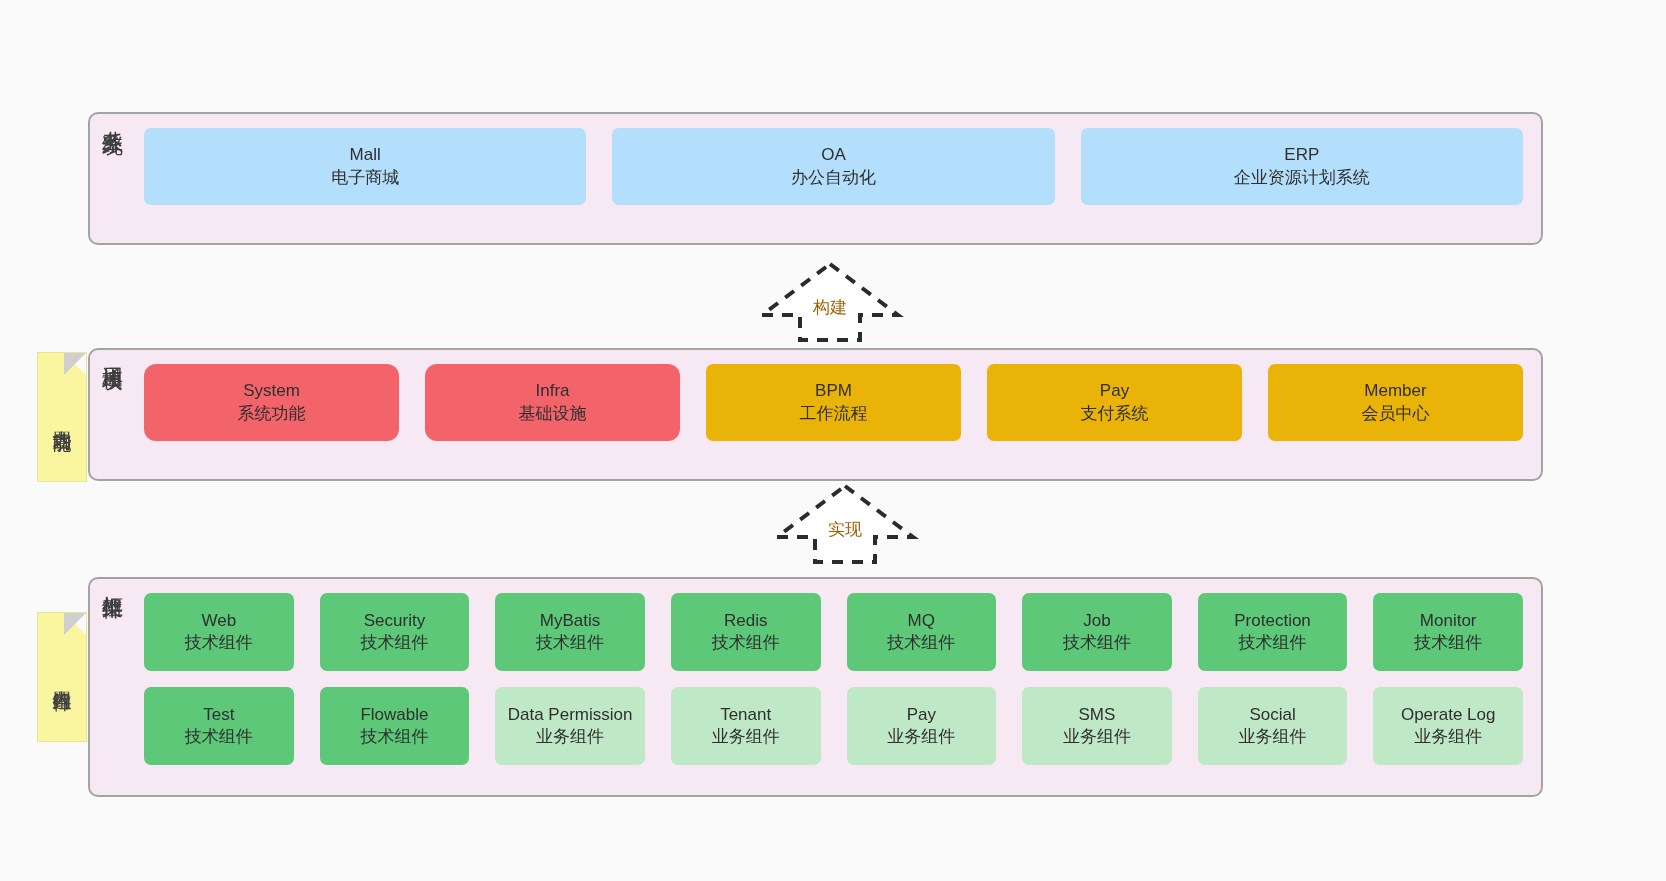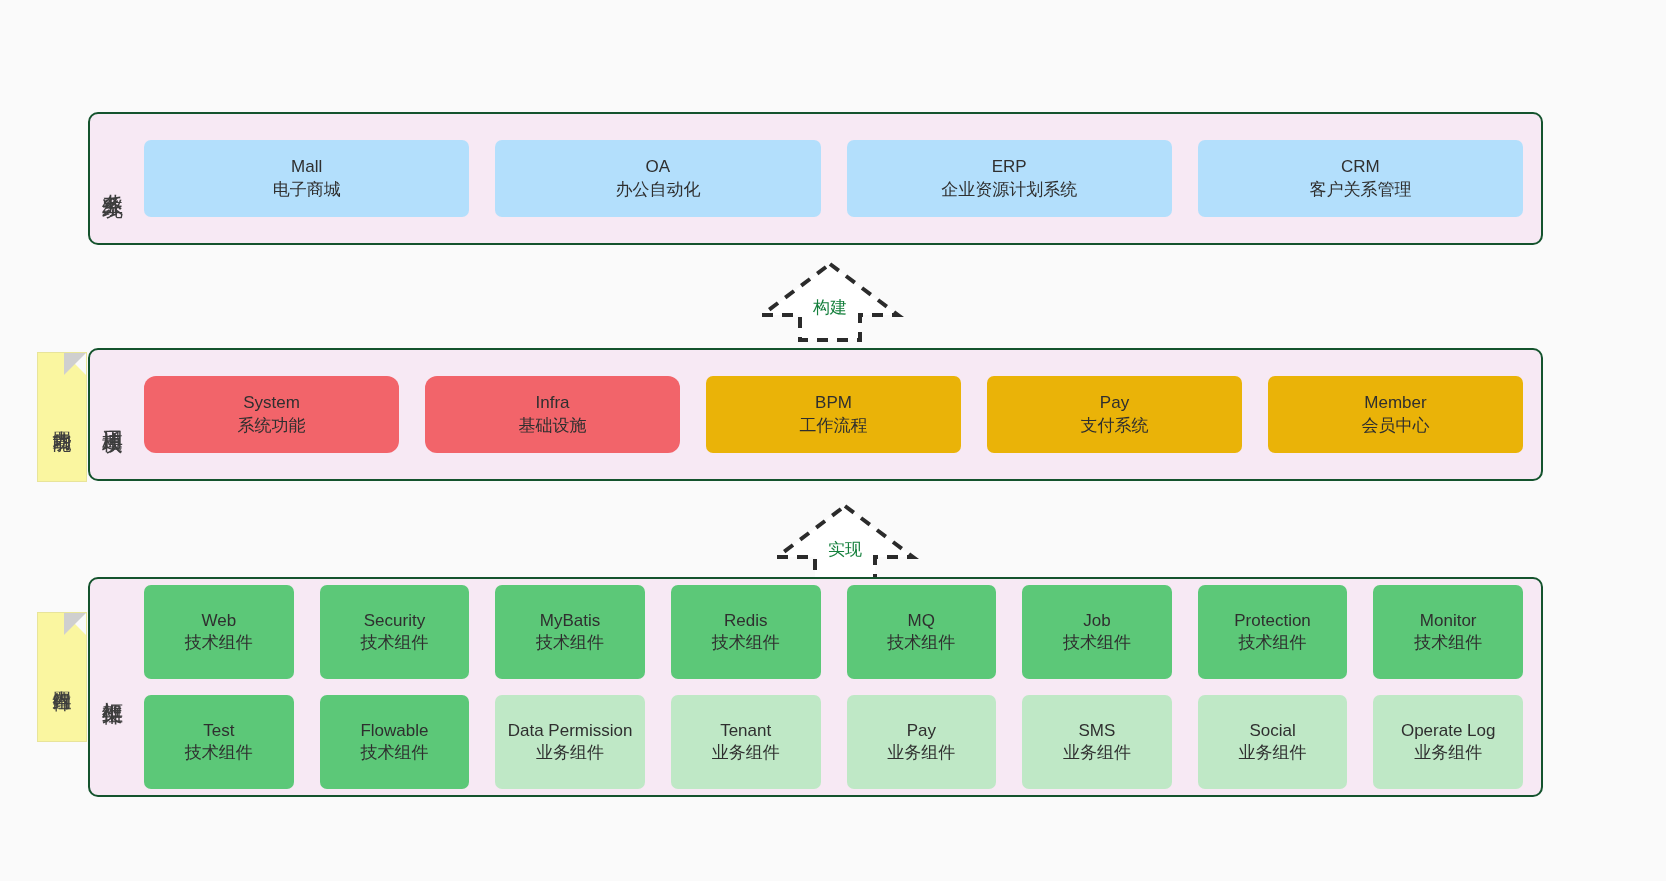--- a/index.html
+++ b/index.html
@@ -19,24 +19,24 @@
     position: relative;
     width: 1666px;
     height: 881px;
   }
 
   
   .band {
     position: absolute;
     box-sizing: border-box;
     background: #f7e9f4;
-    border: 2px solid #14532d;
+    border: 2px solid #a3a3a3;
     border-radius: 10px;
     display: flex;
-    align-items: center;
+    align-items: flex-start;
   }
   .band-title {
     flex: 0 0 auto;
     width: 42px;
     display: flex;
     align-items: center;
     justify-content: center;
     font-size: 21px;
     line-height: 1.1;
     letter-spacing: 1px;
@@ -84,21 +84,21 @@
   .c-green       { background: #5cc878; }
   .c-green-light { background: #bfe8c6; }
 
   
   #band-business { left: 88px;  top: 112px; width: 1455px; height: 133px; }
   #band-common   { left: 88px;  top: 348px; width: 1455px; height: 133px; }
   #band-framework{ left: 88px;  top: 577px; width: 1455px; height: 220px; }
 
   #band-business .cell,
   #band-common .cell { height: 77px; }
-  #band-framework .cell { height: 94px; }
+  #band-framework .cell { height: 78px; }
 
   
   .note {
     position: absolute;
     box-sizing: border-box;
     background: #faf6a0;
     border: 1px solid #e8e49a;
     display: flex;
     align-items: center;
     justify-content: center;
@@ -135,25 +135,25 @@
   .arrow {
     position: absolute;
   }
   .arrow svg { display: block; }
   .arrow-label {
     position: absolute;
     left: 0; right: 0;
     top: 38px;
     text-align: center;
     font-size: 17px;
-    color: #15803d;
+    color: #a16207;
     pointer-events: none;
   }
   #arrow-build   { left: 750px; top: 258px; width: 160px; height: 85px; }
-  #arrow-realize { left: 765px; top: 500px; width: 160px; height: 85px; }
+  #arrow-realize { left: 765px; top: 480px; width: 160px; height: 85px; }
 </style>
 </head>
 <body>
 
 <div id="canvas">
 
   <div class="band" id="band-business">
     <div class="band-title">业务系统</div>
     <div class="band-body">
       <div class="row">
@@ -162,24 +162,20 @@
           <span class="cn">电子商城</span>
         </div>
         <div class="cell c-blue">
           <span class="en">OA</span>
           <span class="cn">办公自动化</span>
         </div>
         <div class="cell c-blue">
           <span class="en">ERP</span>
           <span class="cn">企业资源计划系统</span>
         </div>
-        <div class="cell c-blue">
-          <span class="en">CRM</span>
-          <span class="cn">客户关系管理</span>
-        </div>
       </div>
     </div>
   </div>
 
   <div class="arrow" id="arrow-build">
     <svg width="160" height="85" viewBox="0 0 160 85">
       <path d="M80 6 L148 57 L110 57 L110 82 L50 82 L50 57 L12 57 Z" fill="#ffffff" stroke="#2b2b2b" stroke-width="4" stroke-dasharray="11 9" stroke-linejoin="miter"></path>
     </svg>
     <div class="arrow-label">构建</div>
   </div>

